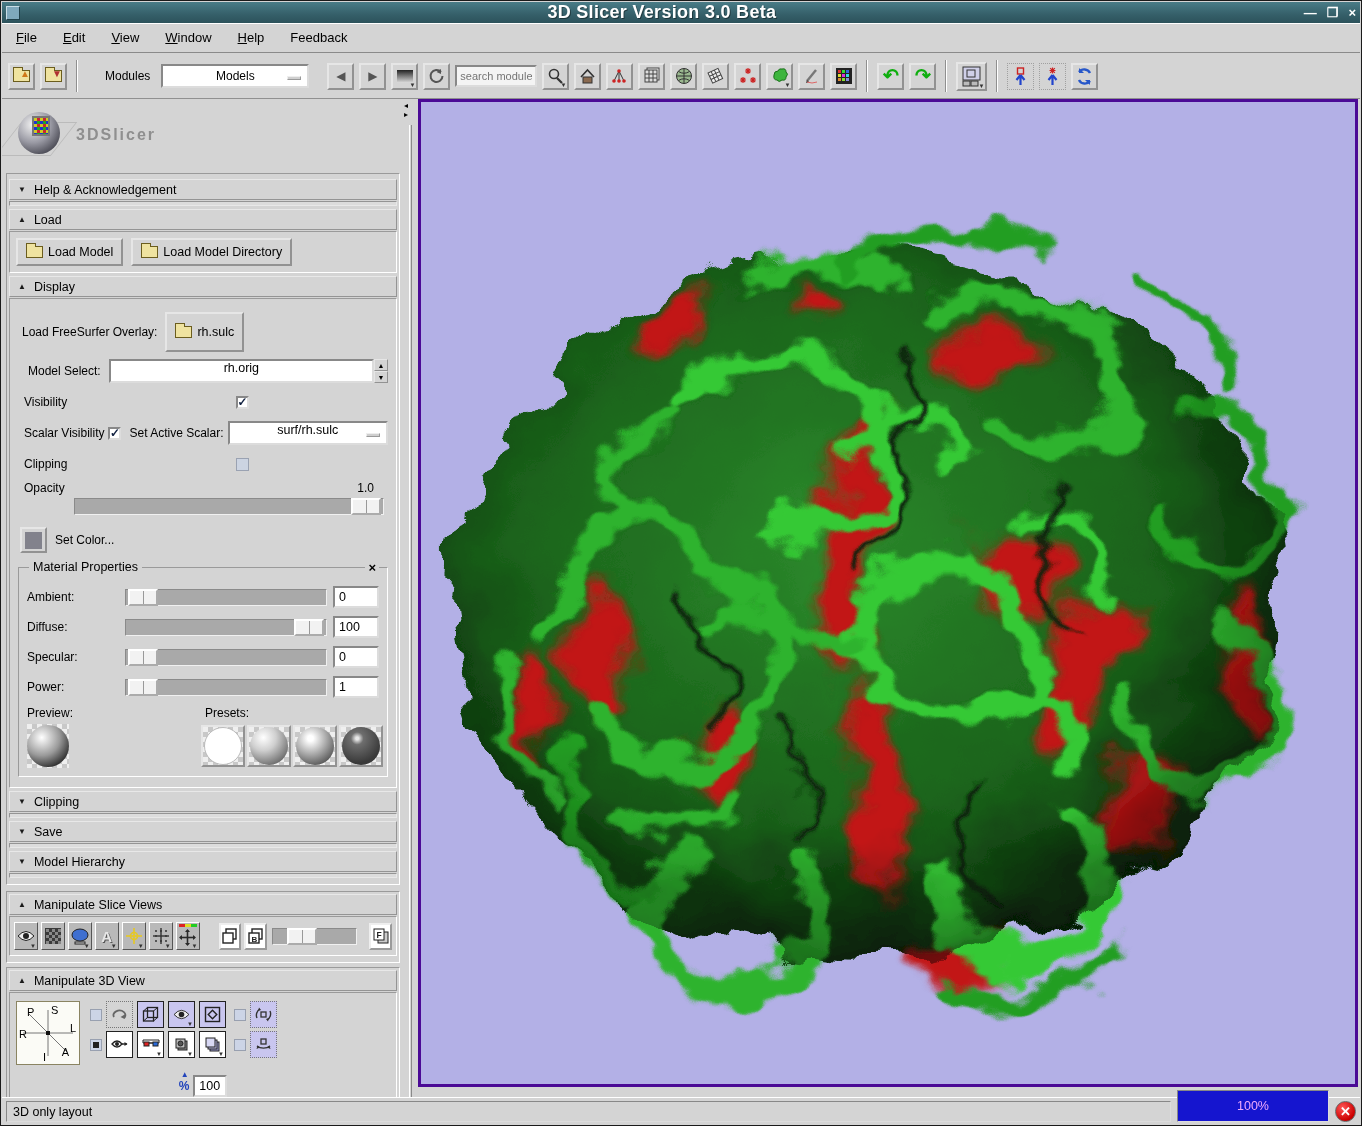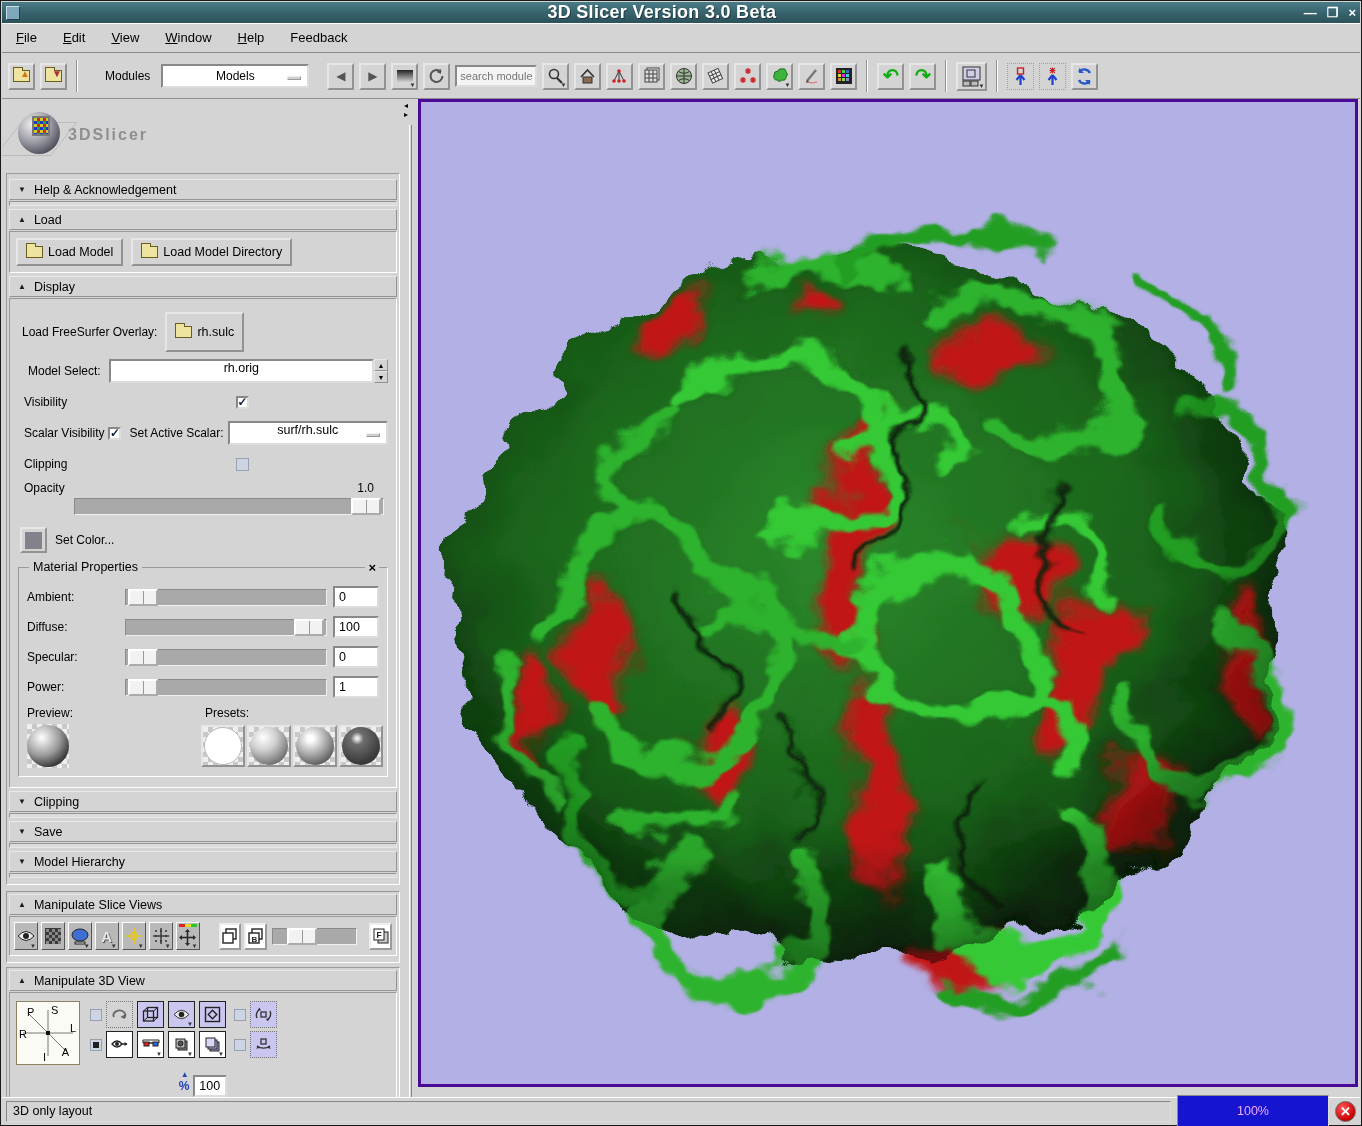--- a/index.html
+++ b/index.html
@@ -38,21 +38,21 @@
   .leftpanel { position:absolute; left:0; top:0; width:400px; bottom:0; background:#d4d4d4; overflow:hidden; }
   .splitter { position:absolute; left:400px; top:0; width:16px; bottom:0; }
   .splitter .grip { position:absolute; left:7px; top:26px; bottom:0; width:3px; border-left:1px solid #fff; border-right:1px solid #8a8a8a; }
   .splitter .arrows { position:absolute; left:2px; top:2px; font-size:8px; color:#000; line-height:9px; }
 
   
   .viewport { position:absolute; left:416px; top:0; right:2px; bottom:10px; background:#b3b0e6; border:3px solid #4b0a96; }
   .brain { position:absolute; left:0; top:0; }
 
   
-  .logo-row { display:flex; align-items:center; height:72px; padding-left:6px; gap:2px; }
+  .logo-row { display:flex; align-items:center; height:72px; padding-left:6px; gap:10px; }
   .logo-mark { position:relative; width:58px; height:58px; }
   .logo-sphere { position:absolute; left:10px; top:6px; width:42px; height:42px; border-radius:50%; background:radial-gradient(circle at 35% 30%, #f2f2f2, #9a9aa4 45%, #3c3c46 85%); }
   .logo-cut { position:absolute; left:24px; top:10px; width:18px; height:20px; background:conic-gradient(#c23 0 25%, #2a2 0 50%, #23c 0 75%, #cc2 0 100%); background-size:6px 6px; border:2px solid #777; }
   .logo-plane { position:absolute; left:0; top:16px; width:56px; height:34px; border:1px solid #bbb; transform:skewX(-38deg); }
   .logo-text { color:#8f8f8f; font-size:16px; font-weight:bold; letter-spacing:2px; }
 
   .outerbox { margin:2px 2px 0 4px; border:1px solid #fff; border-top-color:#9a9a9a; border-left-color:#9a9a9a; padding:2px 2px 4px 2px; background:#d4d4d4; }
   .sect-head { height:21px; border:1px outset #e8e8e8; display:flex; align-items:center; gap:8px; padding:0 6px 0 8px; font-size:12.5px; background:#d4d4d4; margin-top:3px; }
   .tri { font-size:8px; color:#1a1a1a; }
   .sect-strip { height:5px; border:1px inset #e8e8e8; background:#dcdcdc; margin:1px 0 2px 0; }
@@ -88,21 +88,21 @@
   .wbtn { width:27px; height:27px; background:#fff; border:2px outset #eee; display:flex; align-items:center; justify-content:center; position:relative; }
   .lavbtn { width:27px; height:27px; background:#c9c6ef; border:1px solid #222; display:flex; align-items:center; justify-content:center; position:relative; }
   .lavbtn.dotted { border:1px dotted #777; }
   .smallcb { width:12px; height:12px; background:#ccd4e6; border:1px solid #98a0b0; display:flex; align-items:center; justify-content:center; }
   .smallcb .inner { width:6px; height:6px; background:#202020; }
 
   .axesbox { width:64px; height:64px; background:#fbfbf6; border:1px solid #8a8462; position:relative; font-size:11px; }
   .axesbox span { position:absolute; }
 
   
-  .statusbar { position:absolute; left:1px; bottom:1px; right:1px; height:27px; background:#d4d4d4; border-top:1px solid #fff; display:flex; align-items:center; padding:2px 4px; gap:6px; }
+  .statusbar { position:absolute; left:1px; bottom:1px; right:1px; height:27px; background:#d4d4d4; border-top:1px solid #fff; display:flex; align-items:flex-end; padding:2px 4px; gap:6px; }
   .status-field { flex:1; height:21px; border:1px inset #dcdcdc; display:flex; align-items:center; padding:0 6px; font-size:12.5px; }
   .progress { width:152px; height:32px; border:1px inset #dcdcdc; background:#1515cf; color:#f0abfc; display:flex; align-items:center; justify-content:center; font-size:12.5px; }
   .cancelbtn { width:21px; height:21px; border-radius:50%; background:radial-gradient(circle at 35% 30%, #f55, #c00 70%, #800); color:#fff; font-weight:bold; display:flex; align-items:center; justify-content:center; border:1px solid #666; font-size:13px; }
 </style>
 </head>
 <body>
 
 <div class="window">
 
   <div class="titlebar">

